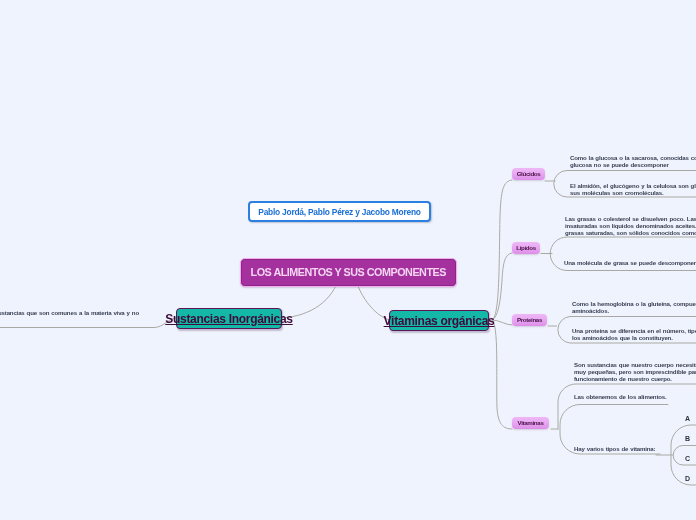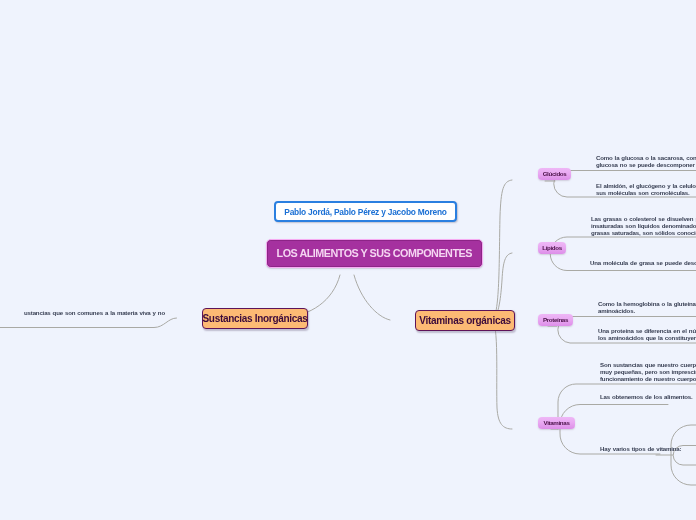--- a/index.html
+++ b/index.html
@@ -1,35 +1,35 @@
 <!DOCTYPE html>
 <html><head>
 <meta charset="utf-8">
 <title>Mind map</title>
 <style>
   html,body{margin:0;padding:0;}
   body{width:696px;height:520px;overflow:hidden;background:#eff3fd;
        font-family:"Liberation Sans",sans-serif;}
   #stage{position:relative;width:696px;height:520px;overflow:hidden;transform:translateZ(0);}
   svg.links{position:absolute;left:0;top:0;width:696px;height:520px;}
-  .node{position:absolute;box-sizing:border-box;white-space:nowrap;margin-left:26px;}
+  .node{position:absolute;box-sizing:border-box;white-space:nowrap;}
 
   .author{left:248px;top:201px;width:183px;height:21px;border:2px solid #2a7fe0;background:#fff;
           border-radius:4px;color:#1a6fd4;font-weight:bold;font-size:8.4px;letter-spacing:-0.22px;
           display:flex;align-items:center;justify-content:center;
           box-shadow:1px 1px 1.5px rgba(120,120,145,.4);}
-  .root{left:239.5px;top:239px;width:217.5px;height:28.6px;background:#a5319f;border:1.9px solid #f6abf2;
+  .root{left:239.5px;top:258px;width:217.5px;height:28.6px;background:#a5319f;border:1.9px solid #f6abf2;
         border-radius:5px;color:#f5d5f2;font-weight:bold;font-size:10.8px;
         display:flex;align-items:center;justify-content:center;letter-spacing:-0.5px;padding-top:0;
         box-shadow:0 1px 1.5px rgba(120,110,140,.3);}
   .root::after{content:"";position:absolute;left:0;top:0;right:0;bottom:0;border-radius:3.4px;border:1px solid rgba(112,22,107,.45);pointer-events:none;}
-  .l1{height:21px;background:#fdba74;border:1.6px solid #5d1359;border-radius:4px;
-      color:#3d0c3b;font-weight:bold;font-size:10px;letter-spacing:-0.3px;
+  .l1{height:21px;background:#14b8a6;border:1.6px solid #5d1359;border-radius:4px;
+      color:#3d0c3b;font-weight:bold;font-size:12px;letter-spacing:-0.3px;
       display:flex;align-items:center;justify-content:center;
-      box-shadow:1px 1.5px 1.5px rgba(120,110,140,.4);}
+      box-shadow:1px 1.5px 1.5px rgba(120,110,140,.4);text-decoration:underline;}
   .l2{height:11.6px;background:linear-gradient(to bottom,#eeb7f6 0%,#e9a9f2 45%,#dd8ee8 100%);border-radius:4px;color:#4a1147;
       font-weight:bold;font-size:6.2px;letter-spacing:-0.35px;display:flex;align-items:center;justify-content:center;
       box-shadow:0 1px 1.5px rgba(140,120,150,.3);}
   .leaf{color:#3a4155;font-weight:bold;font-size:6.1px;letter-spacing:-0.17px;word-spacing:0.5px;line-height:7px;white-space:pre;}
   .vit{color:#2e3340;font-weight:bold;font-size:7px;letter-spacing:-0.2px;}
 </style>
 </head>
 <body>
 
 <div id="stage">

